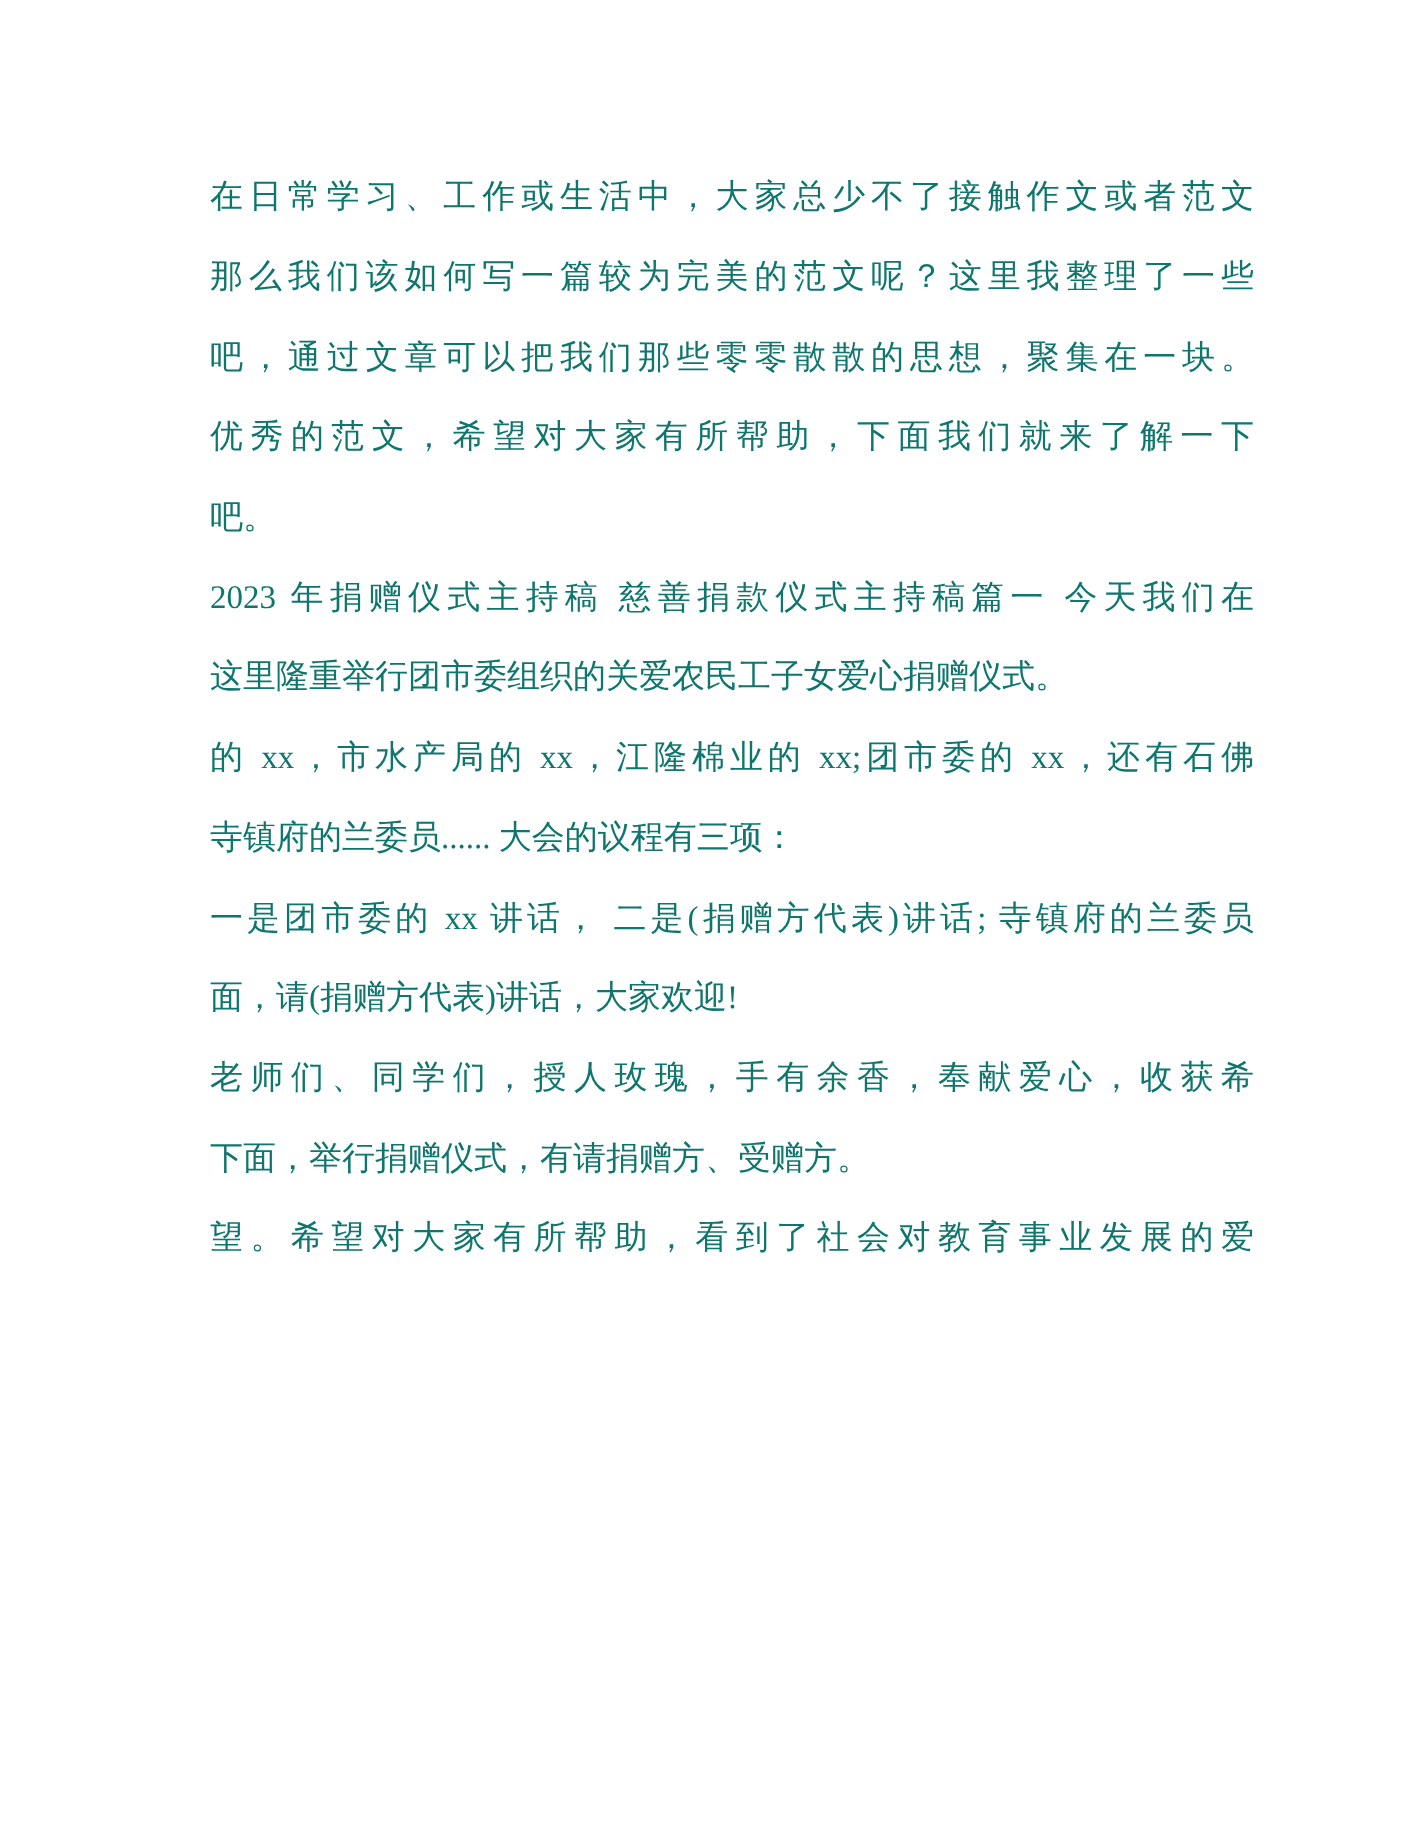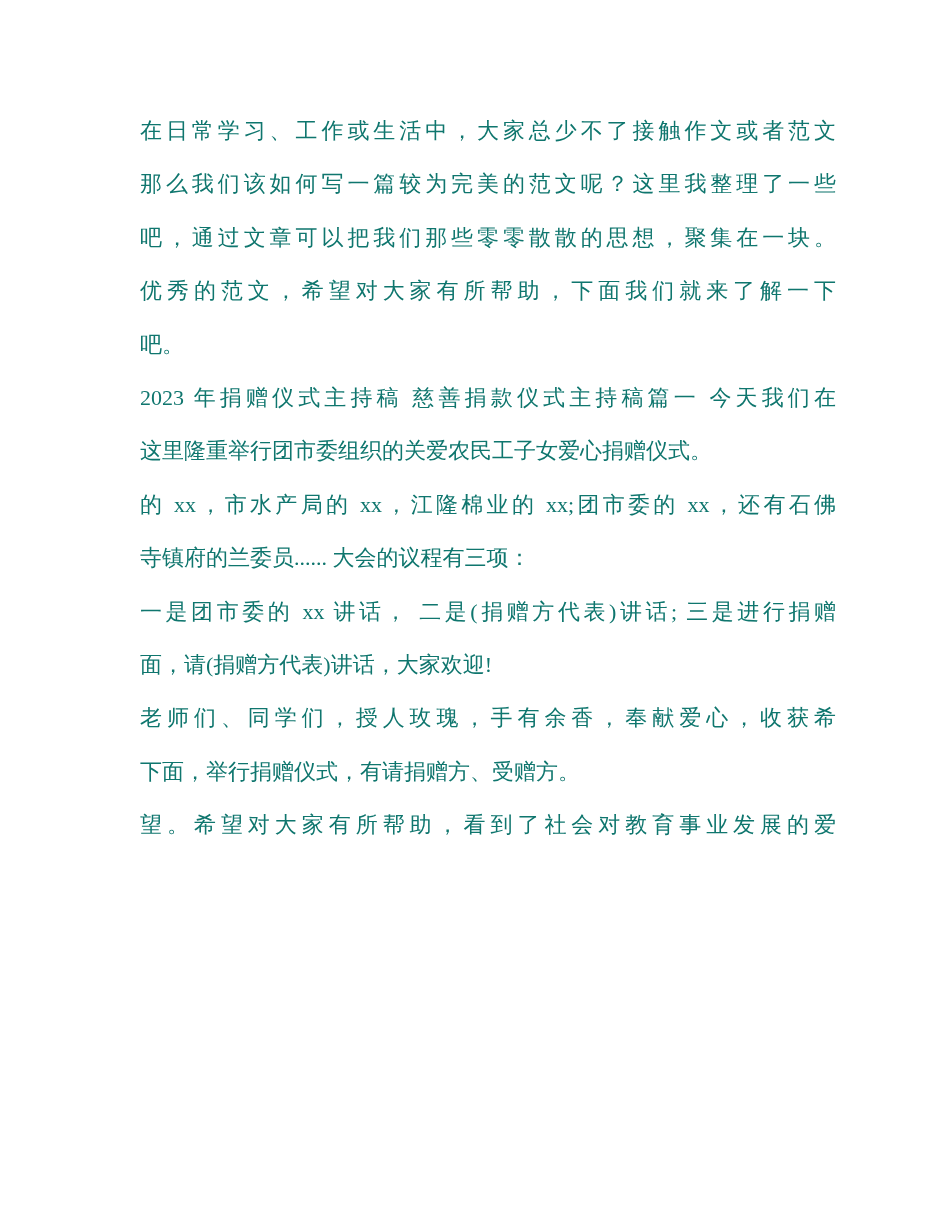--- a/index.html
+++ b/index.html
@@ -61,20 +61,20 @@
     <div class="body-text">
         <div class="line">在日常学习、工作或生活中，大家总少不了接触作文或者范文</div>
         <div class="line">那么我们该如何写一篇较为完美的范文呢？这里我整理了一些</div>
         <div class="line">吧，通过文章可以把我们那些零零散散的思想，聚集在一块。</div>
         <div class="line">优秀的范文，希望对大家有所帮助，下面我们就来了解一下</div>
         <div class="line line-end">吧。</div>
         <div class="line">2023 年捐赠仪式主持稿 慈善捐款仪式主持稿篇一 今天我们在</div>
         <div class="line line-end">这里隆重举行团市委组织的关爱农民工子女爱心捐赠仪式。</div>
         <div class="line">的 xx，市水产局的 xx，江隆棉业的 xx;团市委的 xx，还有石佛</div>
         <div class="line line-end">寺镇府的兰委员...... 大会的议程有三项：</div>
-        <div class="line">一是团市委的 xx 讲话， 二是(捐赠方代表)讲话; 三是进行捐赠</div>
+        <div class="line">一是团市委的 xx 讲话， 二是(捐赠方代表)讲话; 寺镇府的兰委员</div>
         <div class="line line-end">面，请(捐赠方代表)讲话，大家欢迎!</div>
         <div class="line">老师们、同学们，授人玫瑰，手有余香，奉献爱心，收获希</div>
         <div class="line line-end">下面，举行捐赠仪式，有请捐赠方、受赠方。</div>
         <div class="line">望。希望对大家有所帮助，看到了社会对教育事业发展的爱</div>
       </div>
   </div>
 </div>
 
 </body></html>

